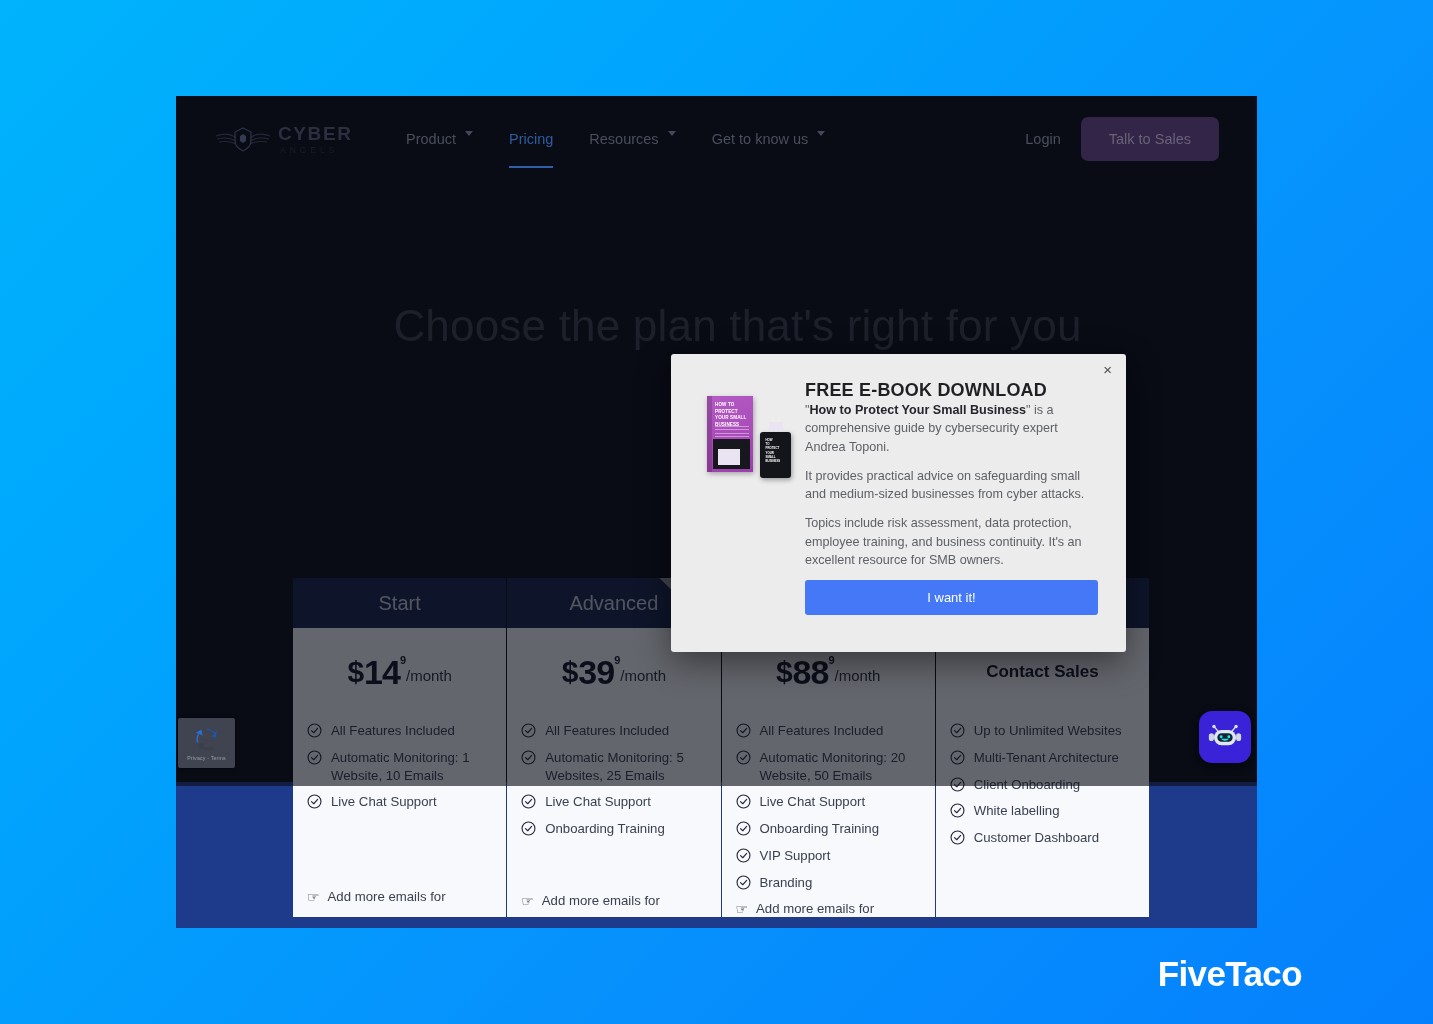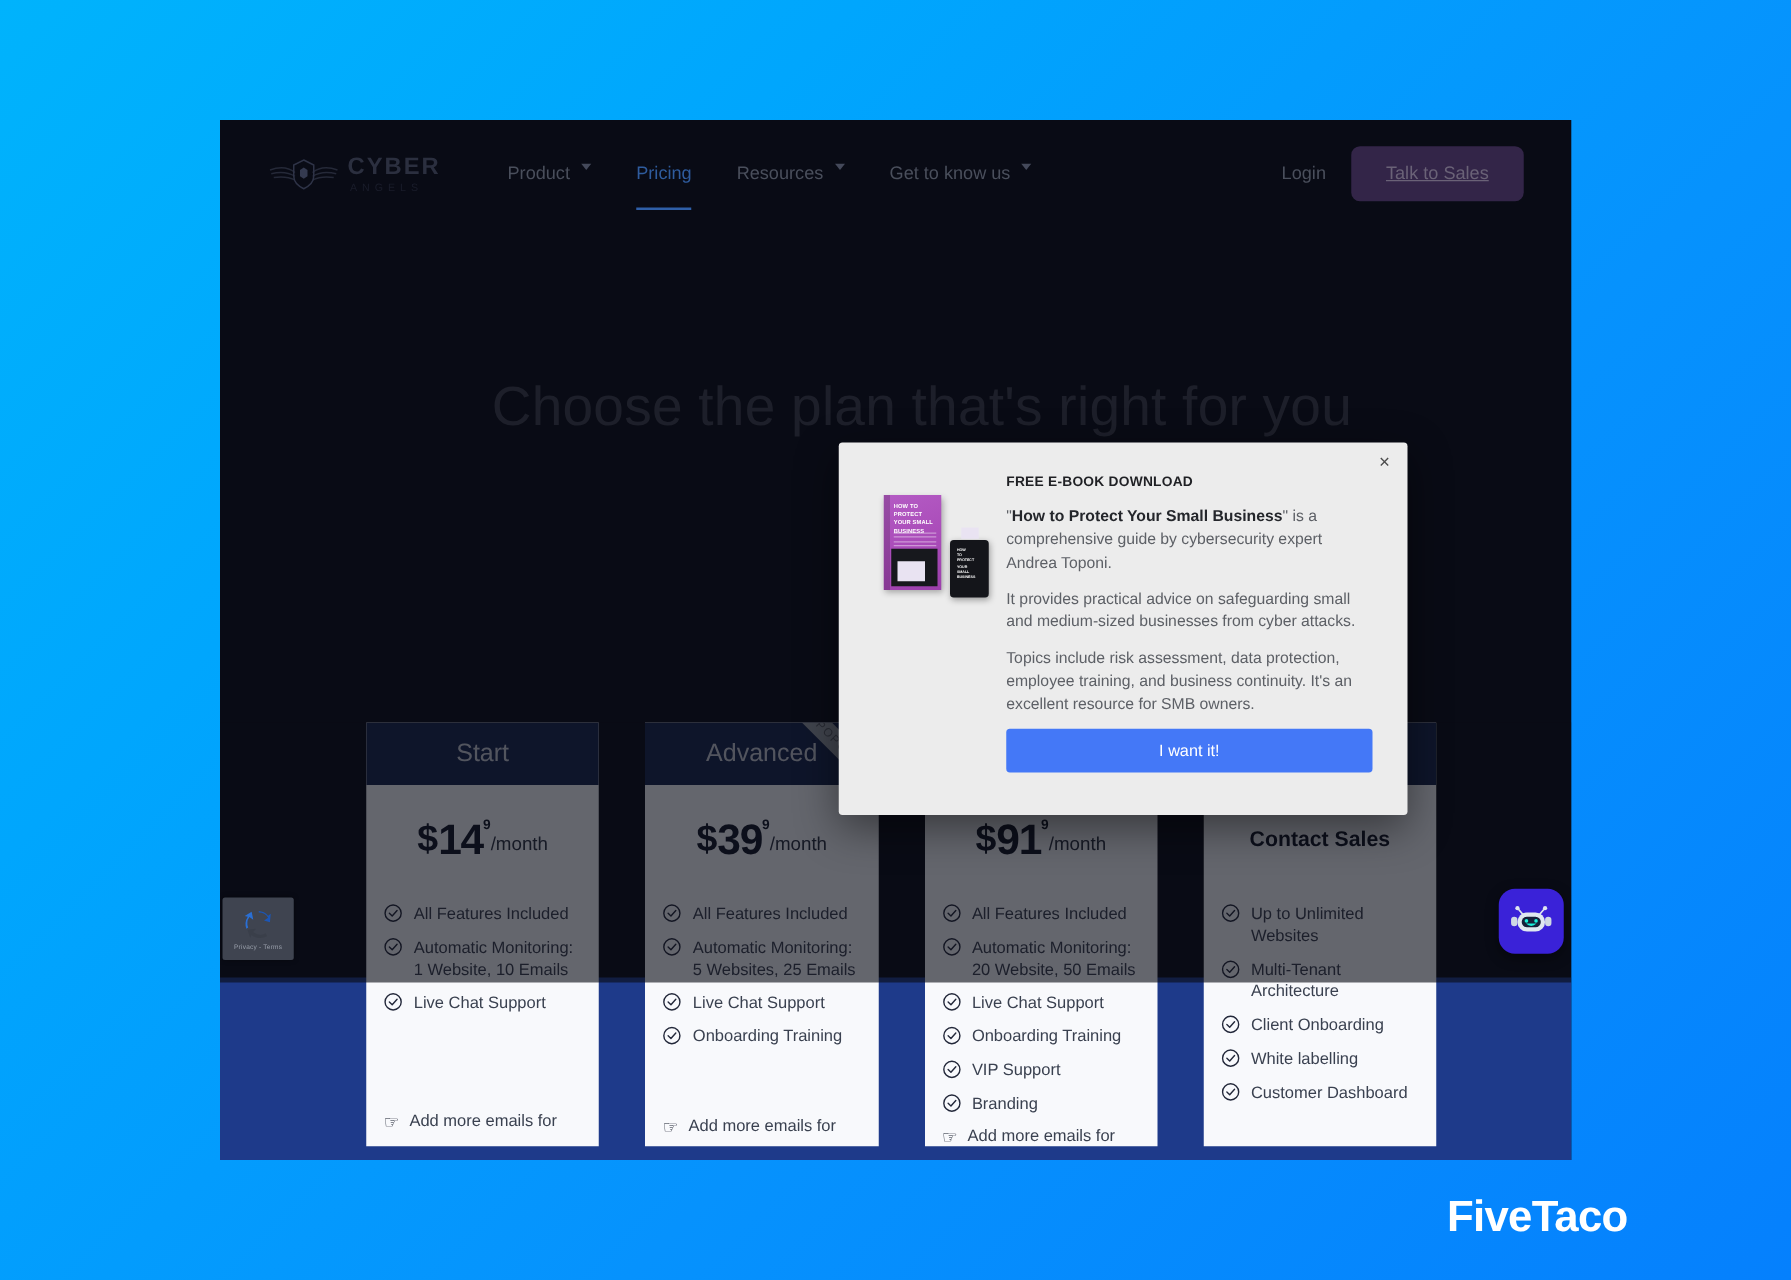--- a/index.html
+++ b/index.html
@@ -71,21 +71,20 @@
   #login-link { font-size: 14.5px; color: #4a4f5c; cursor: pointer; }
   #talk-sales {
     background: #332548;
     color: #6a6277;
     font-size: 14.5px;
     padding: 14px 28px;
     border-radius: 7px;
     border: none;
     cursor: pointer;
     font-family: inherit;
-    text-decoration: underline;
   }
 
   
   #hero-heading {
     position: absolute;
     left: 0; right: 0; top: 205px;
     text-align: center;
     font-size: 44px;
     font-weight: 400;
     color: #3e414c;
@@ -107,21 +106,20 @@
   }
   #pricing-bg-lower {
     position: absolute; left: 0; top: 204px; width: 100%; height: 146px;
     background: #1e3a8a;
   }
   #cards {
     position: absolute;
     left: 117px; top: 0;
     width: 856px;
     display: flex;
-    gap: 36px;
   }
   .card {
     width: 215px;
     background: #f8f9fc;
     position: relative;
     overflow: hidden;
   }
   .card + .card { margin-left: 1px; }
   .card-head {
     background: #17264d;
@@ -295,22 +293,22 @@
   #book-tablet .scr .ti {
     position: absolute; left: 3px; right: 2px; bottom: 2px; height: 17px;
     background: #17181d;
   }
   #book-tablet .scr .ti::after {
     content: ""; position: absolute; left: 3px; bottom: 2px;
     width: 14px; height: 9px; background: #e9e3f2;
   }
   #modal-right { flex: 1; padding-left: 6px; }
   #modal-title {
-    font-size: 11px; font-weight: 700; color: #1f2024;
-    letter-spacing: 0.2px; margin-bottom: 12px; margin-top: 2px;
+    font-size: 18px; font-weight: 700; color: #1f2024;
+    letter-spacing: 0.2px; margin-top: 2px;
   }
   .modal-p {
     font-size: 12.6px; color: #5d6066; line-height: 1.45;
     margin-bottom: 11px;
   }
   .modal-p b { color: #24262b; font-weight: 700; }
   #want-btn {
     display: block; width: 100%;
     background: #4478f7; color: #fff;
     border: none; border-radius: 3px;
@@ -496,21 +494,21 @@
       </div>
 
       <div class="card">
         <div class="card-head">
           <span class="card-head-title">Ultimate</span>
         </div>
         <div class="card-body">
           <div class="price-row">
             <span class="price">
               <span class="cur">$</span>
-              <span class="amt">91</span>
+              <span class="amt">88</span>
               <span class="cents">9</span>
               <span class="per">/month</span>
             </span>
           </div>
           <div class="feat-list">
             <div class="feat">
               <span class="ico">
                   <svg width="15" height="15" viewBox="0 0 20 20">
                     <circle cx="10" cy="10" r="8.6" fill="none" stroke="#23283a" stroke-width="1.5"></circle>
                     <path d="M6 10.2 L9 13 L14.2 7.2" fill="none" stroke="#23283a" stroke-width="1.5" stroke-linecap="round" stroke-linejoin="round"></path>

